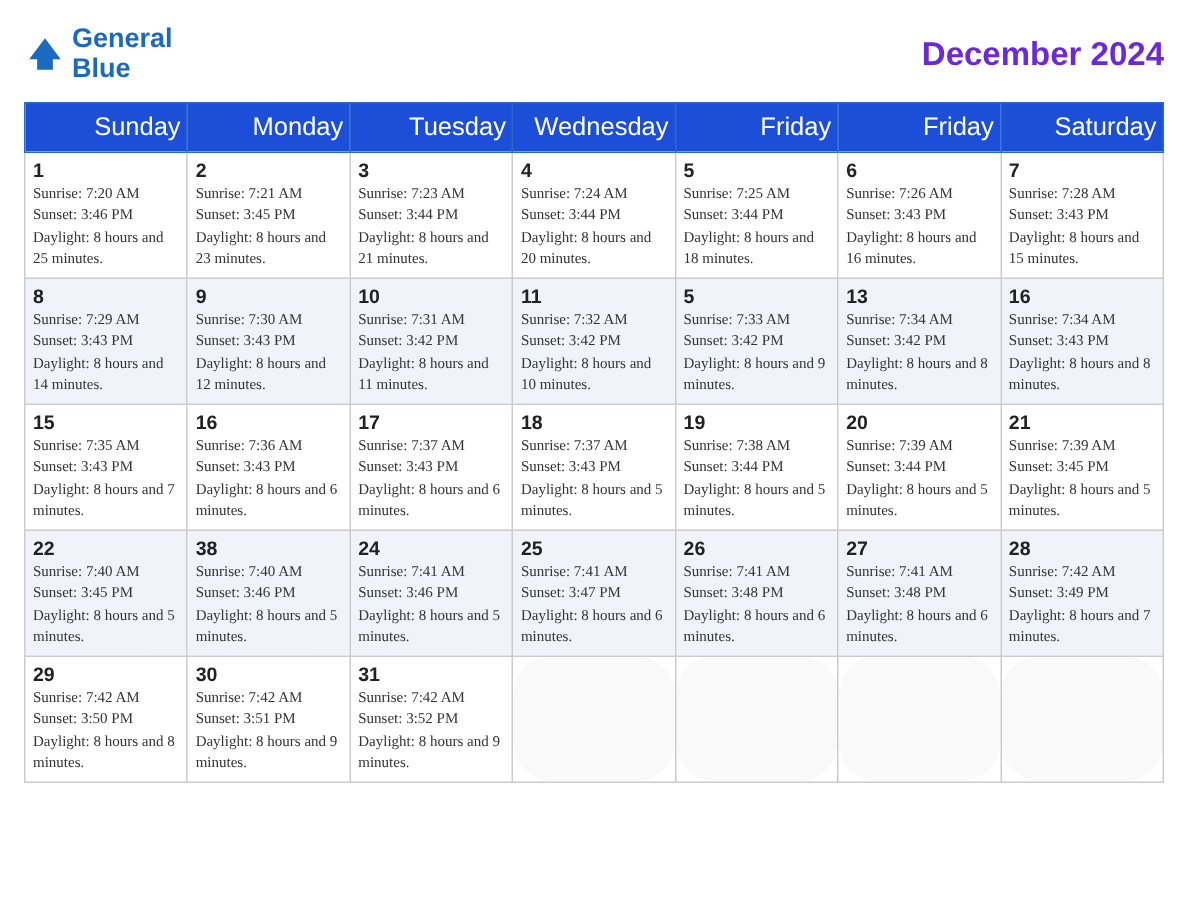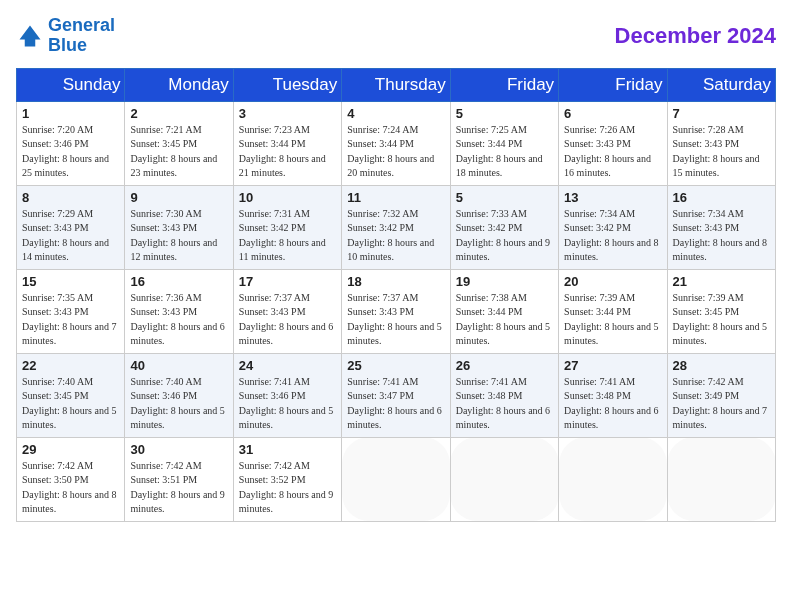--- a/index.html
+++ b/index.html
@@ -112,21 +112,21 @@
     <div class="month-title">December 2024</div>
   </div>
 </div>
 
 <table class="calendar">
   <thead>
     <tr>
     <th>Sunday</th>
         <th>Monday</th>
         <th>Tuesday</th>
-        <th>Thursday</th>
+        <th>Wednesday</th>
         <th>Friday</th>
         <th>Friday</th>
         <th>Saturday</th>
       </tr>
   </thead>
   <tbody id="calendar-body">
   <tr>
         <td>
         <span class="day-num">1</span>
         <div class="day-info">
@@ -303,21 +303,21 @@
       <tr>
         <td>
         <span class="day-num">22</span>
         <div class="day-info">
           Sunrise: 7:40 AM<br>
           Sunset: 3:45 PM<br>
           Daylight: 8 hours and 5 minutes.
         </div>
       </td>
         <td>
-        <span class="day-num">40</span>
+        <span class="day-num">38</span>
         <div class="day-info">
           Sunrise: 7:40 AM<br>
           Sunset: 3:46 PM<br>
           Daylight: 8 hours and 5 minutes.
         </div>
       </td>
         <td>
         <span class="day-num">24</span>
         <div class="day-info">
           Sunrise: 7:41 AM<br>

